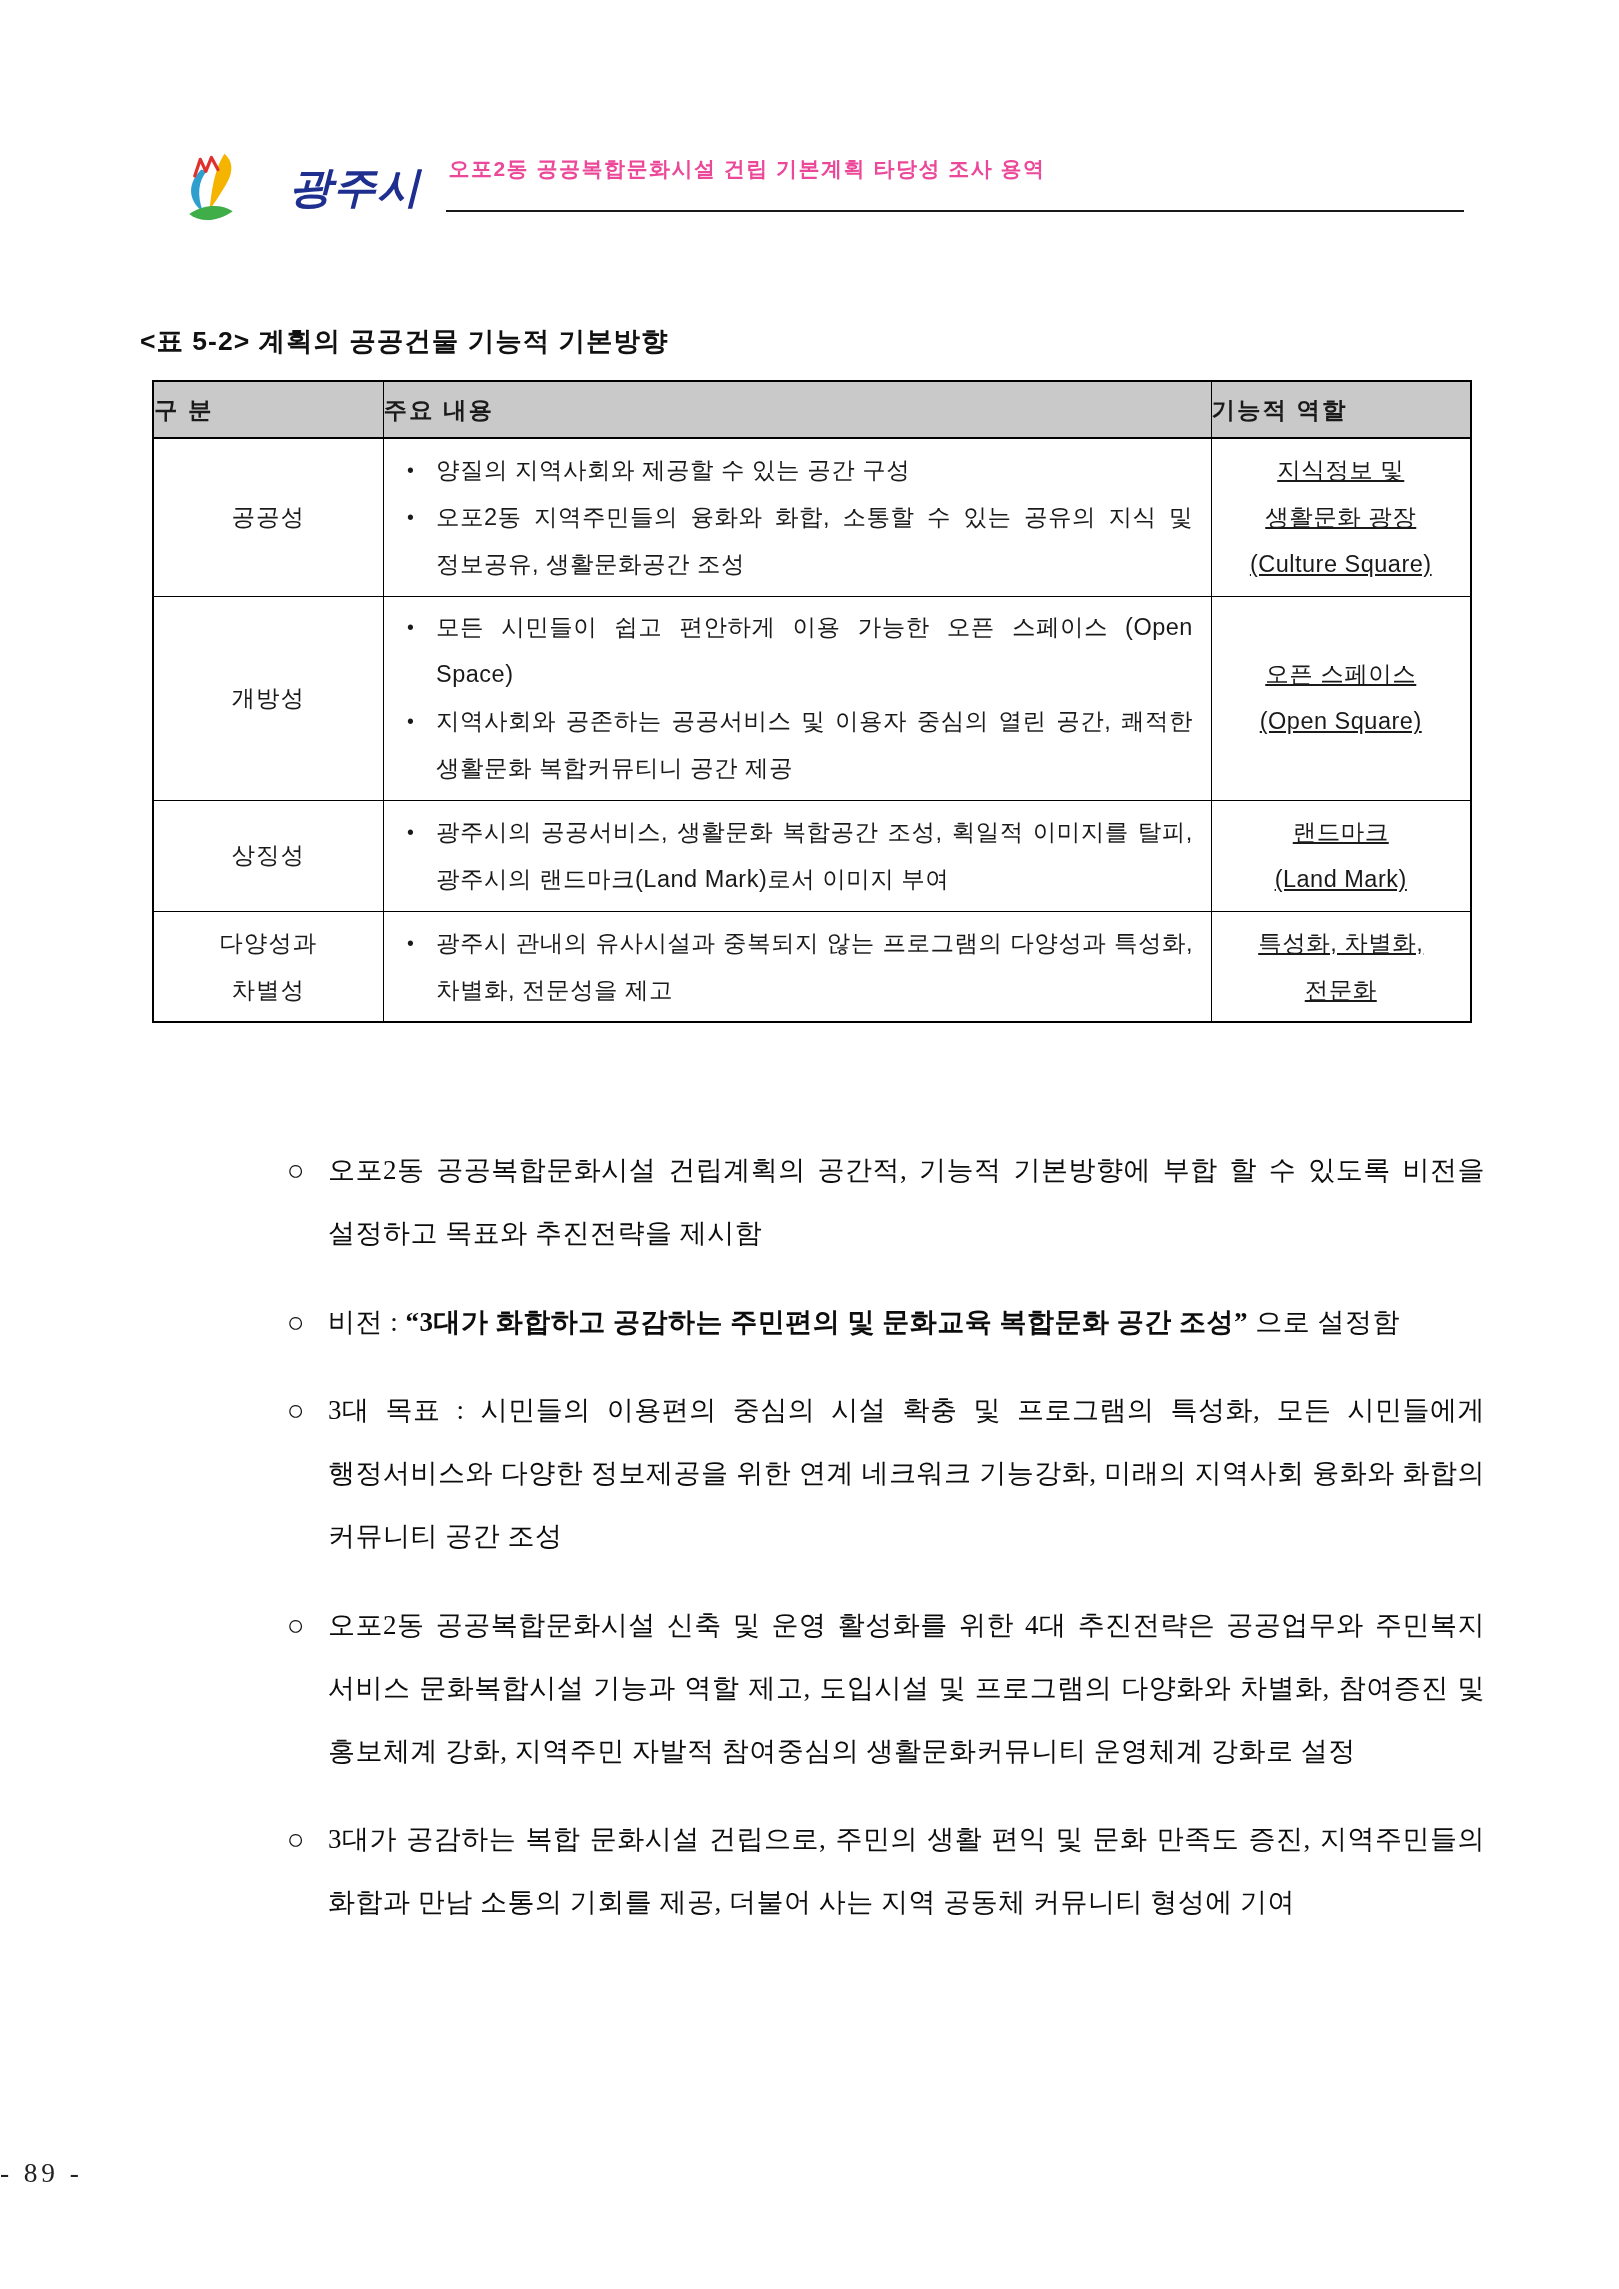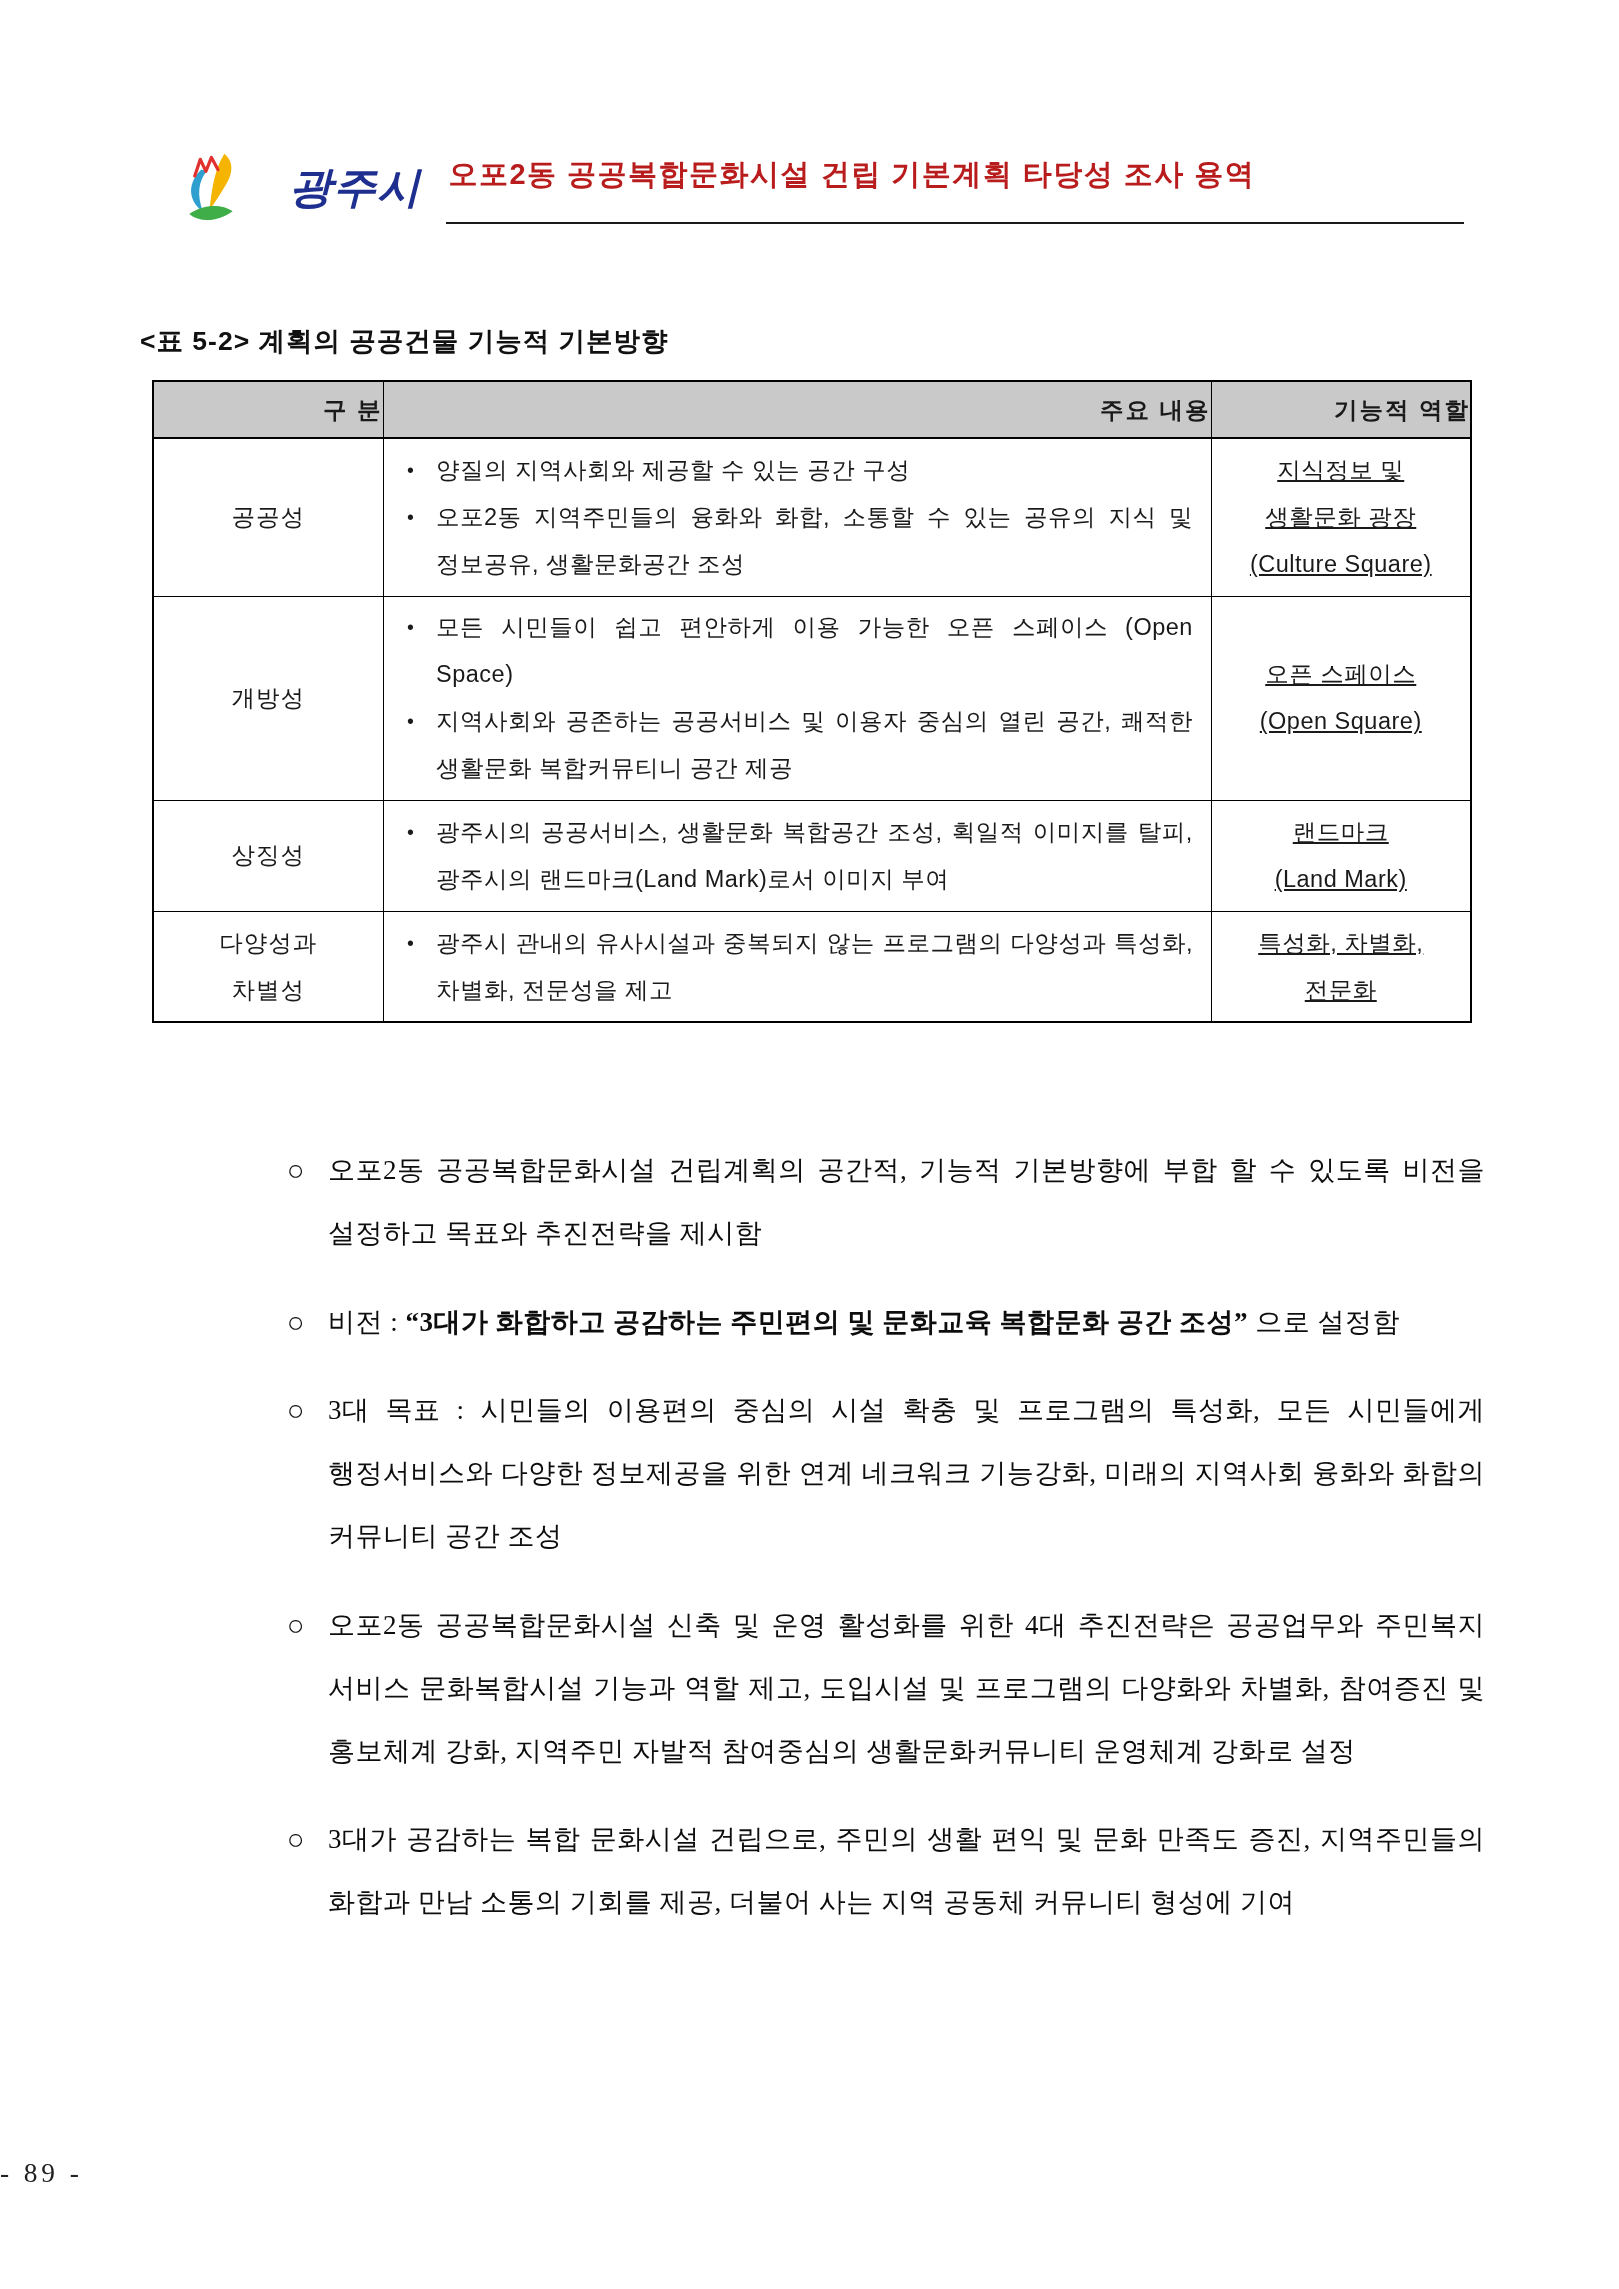--- a/index.html
+++ b/index.html
@@ -10,30 +10,30 @@
     font-family:"Liberation Sans", sans-serif;
     overflow:hidden;
   }
 
   
   .header { position:absolute; left:179px; right:155px; top:145px; display:flex; align-items:flex-start; }
   .logo { display:flex; align-items:center; margin-top:5.9px;gap:41px; }
   .logo svg { width:63px; height:74px; }
   .logo-text { font-size:43px; font-weight:800; color:#1e2f8f; letter-spacing:1px; margin-left:5.9px; font-style:italic; }
   .title-wrap { flex:1; margin-left:25.5px; border-bottom:2.5px solid #1a1a1a; padding:9.8px 3.9px 27.4px 2px; }
-  .doc-title { font-size:29px; font-weight:700; color:#b91c1c; letter-spacing:1.5px; word-break:keep-all; }
+  .doc-title { font-size:21px; font-weight:700; color:#ec4899; letter-spacing:1.5px; word-break:keep-all; }
 
   
   .caption { position:absolute; left:140px; top:323px; font-size:26.5px; font-weight:600; letter-spacing:1px; color:#111; }
 
   
   .tbl-wrap { position:absolute; left:152px; top:380px; }
   table { border-collapse:collapse; table-layout:fixed; width:1318px; border:2.5px solid #000; }
   th, td { border:1.6px solid #000; font-size:23.5px; color:#1a1a1a; vertical-align:middle; }
-  th { background:#c9c9c9; height:57px; font-weight:600; letter-spacing:2px; text-align:right; border-bottom:2.2px solid #000; }
+  th { background:#c9c9c9; height:57px; font-weight:600; letter-spacing:2px; text-align:left; border-bottom:2.2px solid #000; }
   .col-cat { width:230px; } .col-main { width:828px; } .col-role { width:260px; }
   td.cat { text-align:center; white-space:pre-line; line-height:47px; letter-spacing:1px; }
   td.main { padding:7.8px 17.6px 7.8px 23.5px; }
   td.role { text-align:center; white-space:pre-line; line-height:47px; letter-spacing:0.5px;text-decoration:underline; }
   .tb-item { display:flex; line-height:47px; }
   .tb-dot { width:29px; flex:0 0 29px; text-align:left; font-size:19.6px; }
   .tb-text { flex:1; text-align:justify; word-break:keep-all; letter-spacing:0.5px; }
 
   
   .sec-heading {

